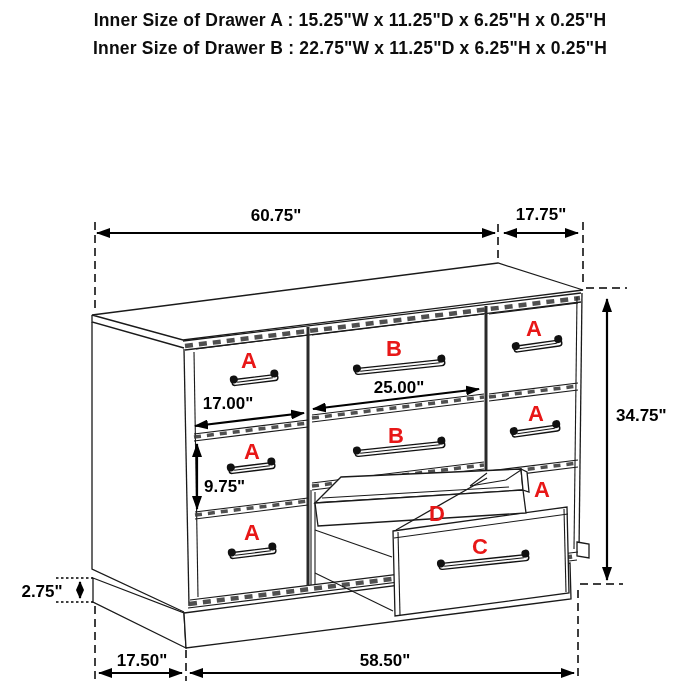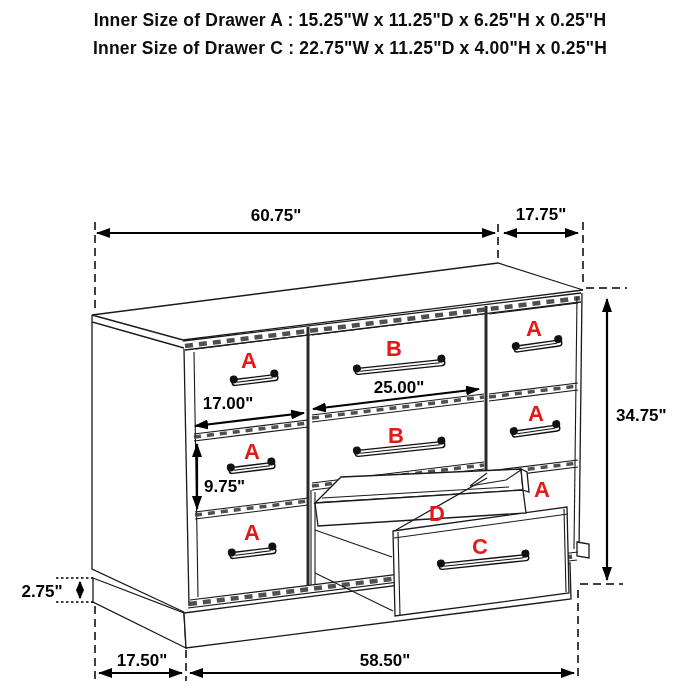--- a/index.html
+++ b/index.html
@@ -28,21 +28,21 @@
   .hbar   { fill:#fafafa; stroke:#111; stroke-width:1.4; }
   .hknob  { fill:#111; stroke:none; }
 </style>
 </head>
 <body>
 
 <div id="stage">
 
   <div id="header">
     <div class="hline">Inner Size of Drawer A : 15.25"W x 11.25"D x 6.25"H x 0.25"H</div>
-    <div class="hline">Inner Size of Drawer C : 22.75"W x 11.25"D x 4.00"H x 0.25"H</div>
+    <div class="hline">Inner Size of Drawer B : 22.75"W x 11.25"D x 6.25"H x 0.25"H</div>
   </div>
 
   <svg id="diagram" width="700" height="700" viewBox="0 0 700 700">
     <defs>
       <marker id="ah" markerWidth="14" markerHeight="10" refX="13" refY="5" orient="auto-start-reverse" markerUnits="userSpaceOnUse">
         <path d="M0,0 L14,5 L0,10 Z" fill="#000"></path>
       </marker>
       <marker id="ahs" markerWidth="9" markerHeight="8" refX="8" refY="4" orient="auto-start-reverse" markerUnits="userSpaceOnUse">
         <path d="M0,0 L9,4 L0,8 Z" fill="#000"></path>
       </marker>

